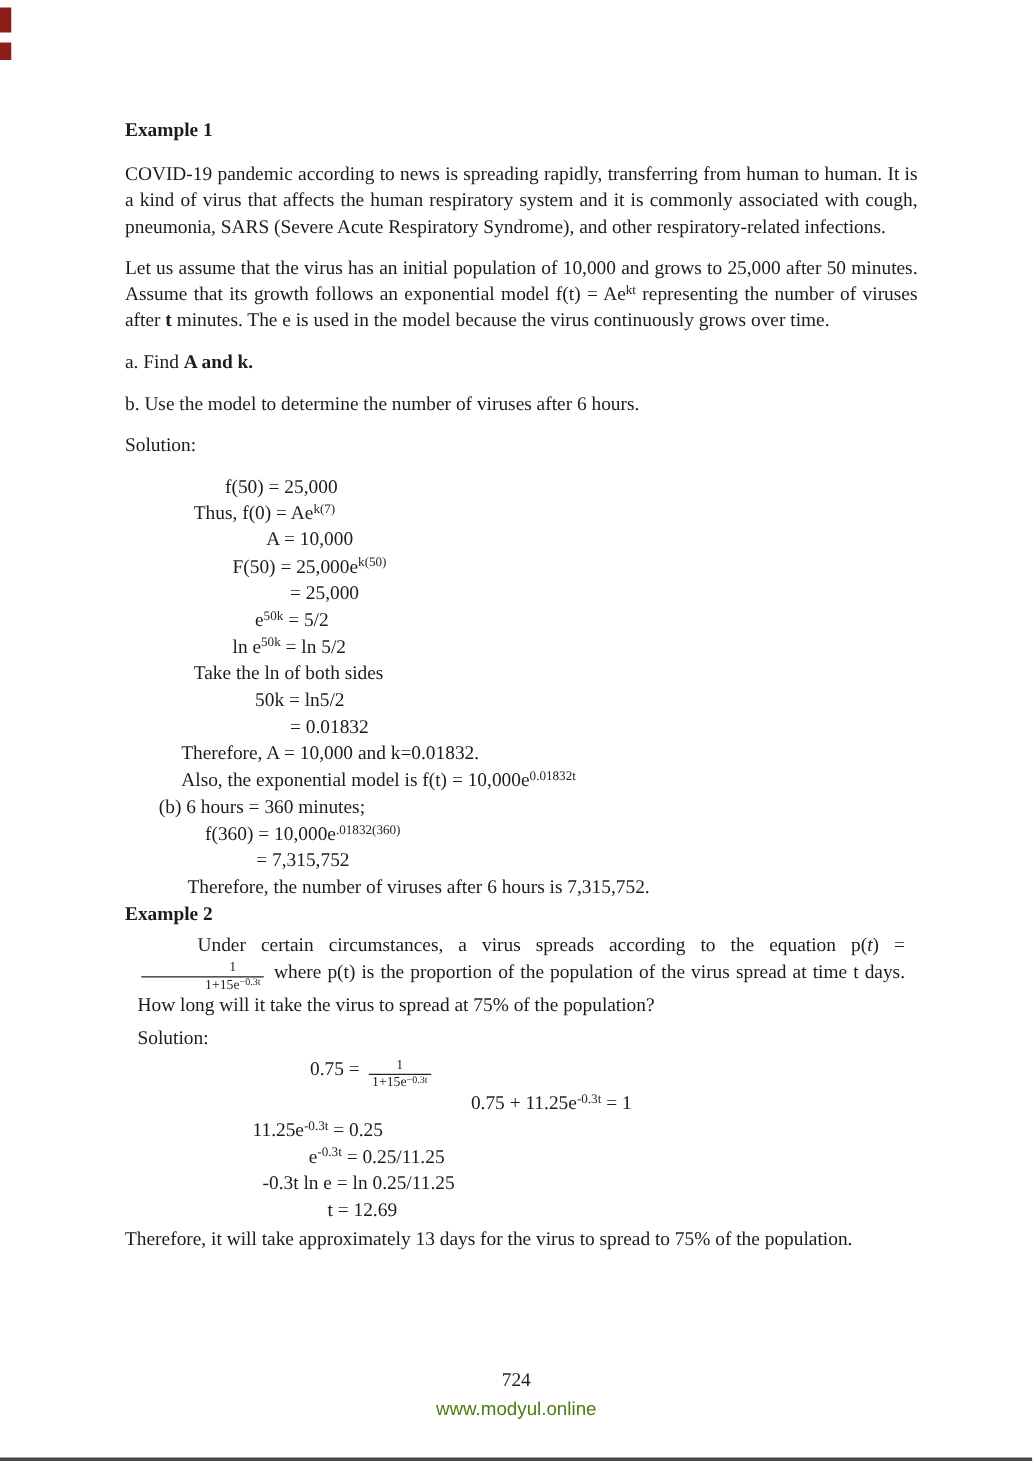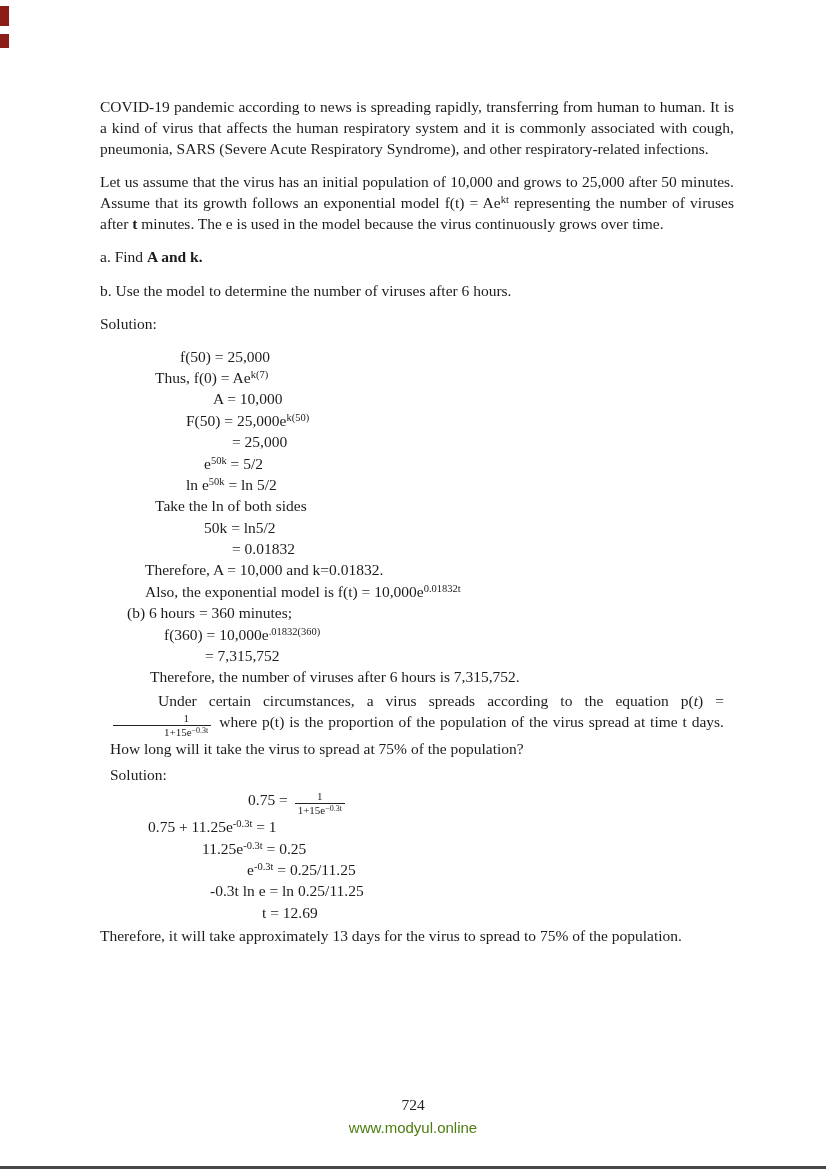--- a/index.html
+++ b/index.html
@@ -41,20 +41,21 @@
 </head>
 <body>
 
 <div class="page">
 
   <div class="edge-mark em1"></div>
   <div class="edge-mark em2"></div>
 
   <div class="content">
 
+    <h3 class="heading">Example 1</h3>
 
     <p class="para justify">COVID-19 pandemic according to news is spreading rapidly, transferring from human to human. It is a kind of virus that affects the human respiratory system and it is commonly associated with cough, pneumonia, SARS (Severe Acute Respiratory Syndrome), and other respiratory-related infections.</p>
 
     <p class="para justify"><span class="seg">Let us assume that the virus has an initial population of 10,000 and grows to 25,000 after 50 minutes. Assume that its growth follows an exponential model f(t) = Ae</span><span class="sup">kt</span><span class="seg"> representing the number of viruses after </span><span class="seg bold">t</span><span class="seg"> minutes. The e is used in the model because the virus continuously grows over time.</span></p>
 
     <p class="para"><span class="seg">a. Find </span><span class="seg bold">A and k.</span></p>
 
     <p class="para">b. Use the model to determine the number of viruses after 6 hours.</p>
 
     <p class="para">Solution:</p>
@@ -71,28 +72,29 @@
         <div class="step" style="padding-left: 104px;"><span class="seg">50k = ln5/2</span></div>
         <div class="step" style="padding-left: 132px;"><span class="seg">= 0.01832</span></div>
         <div class="step" style="padding-left: 45px;"><span class="seg">Therefore, A = 10,000 and k=0.01832.</span></div>
         <div class="step" style="padding-left: 45px;"><span class="seg">Also, the exponential model is f(t) = 10,000e</span><span class="sup">0.01832t</span></div>
         <div class="step" style="padding-left: 27px;"><span class="seg">(b) 6 hours = 360 minutes;</span></div>
         <div class="step" style="padding-left: 64px;"><span class="seg">f(360) = 10,000e</span><span class="sup">.01832(360)</span></div>
         <div class="step" style="padding-left: 105px;"><span class="seg">= 7,315,752</span></div>
         <div class="step" style="padding-left: 50px;"><span class="seg">Therefore, the number of viruses after 6 hours is 7,315,752.</span></div>
       </div>
 
+    <h3 class="heading tight">Example 2</h3>
 
     <p class="para tight justify indent-first"><span class="seg">Under certain circumstances, a virus spreads according to the equation p(</span><span class="seg italic">t</span><span class="seg">) = </span><span class="frac"><span class="frac-n">1</span><span class="frac-d"><span class="seg">1+15e</span><span class="sup">−0.3t</span></span></span><span class="seg"> where p(t) is the proportion of the population of the virus spread at time t days. How long will it take the virus to spread at 75% of the population?</span></p>
 
     <p class="para tight">Solution:</p>
 
     <div class="steps">
         <div class="step" style="padding-left: 148px;"><span class="seg">0.75 = </span><span class="frac"><span class="frac-n">1</span><span class="frac-d"><span class="seg">1+15e</span><span class="sup">−0.3t</span></span></span></div>
-        <div class="step" style="padding-left: 48px;"><span class="seg">0.75 + 11.25e</span><span class="sup">-0.3t</span><span class="seg"> = 1</span></div>
+        <div class="step" style="padding-left: 48px; text-align: center;"><span class="seg">0.75 + 11.25e</span><span class="sup">-0.3t</span><span class="seg"> = 1</span></div>
         <div class="step" style="padding-left: 102px;"><span class="seg">11.25e</span><span class="sup">-0.3t</span><span class="seg"> = 0.25</span></div>
         <div class="step" style="padding-left: 147px;"><span class="seg">e</span><span class="sup">-0.3t</span><span class="seg"> = 0.25/11.25</span></div>
         <div class="step" style="padding-left: 110px;"><span class="seg">-0.3t ln e = ln 0.25/11.25</span></div>
         <div class="step" style="padding-left: 162px;"><span class="seg">t = 12.69</span></div>
       </div>
 
     <p class="para justify">Therefore, it will take approximately 13 days for the virus to spread to 75% of the population.</p>
 
   </div>
 

